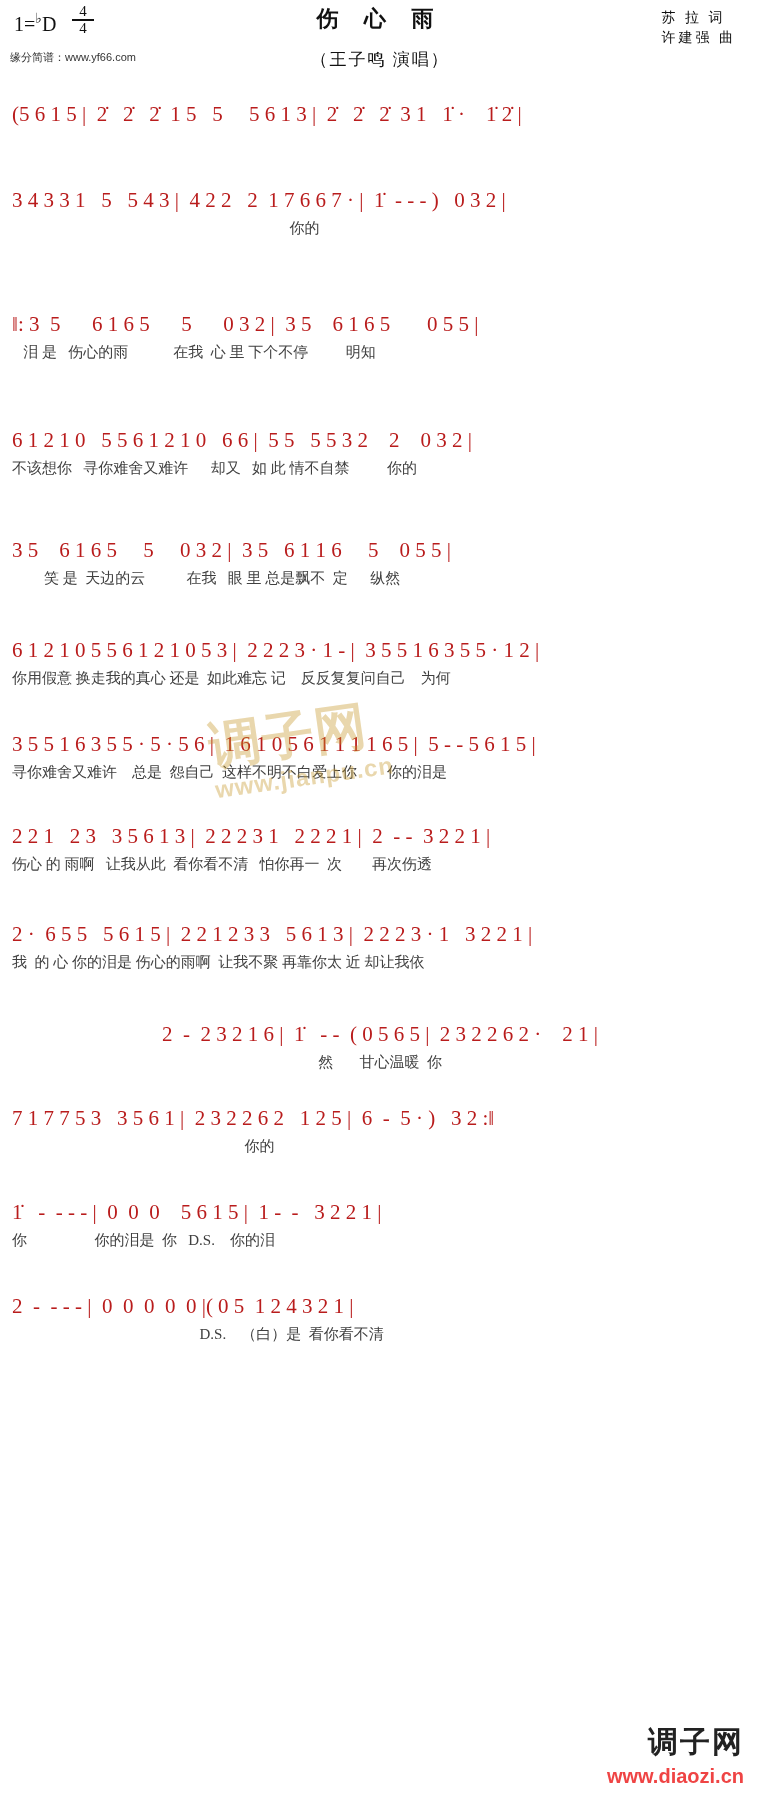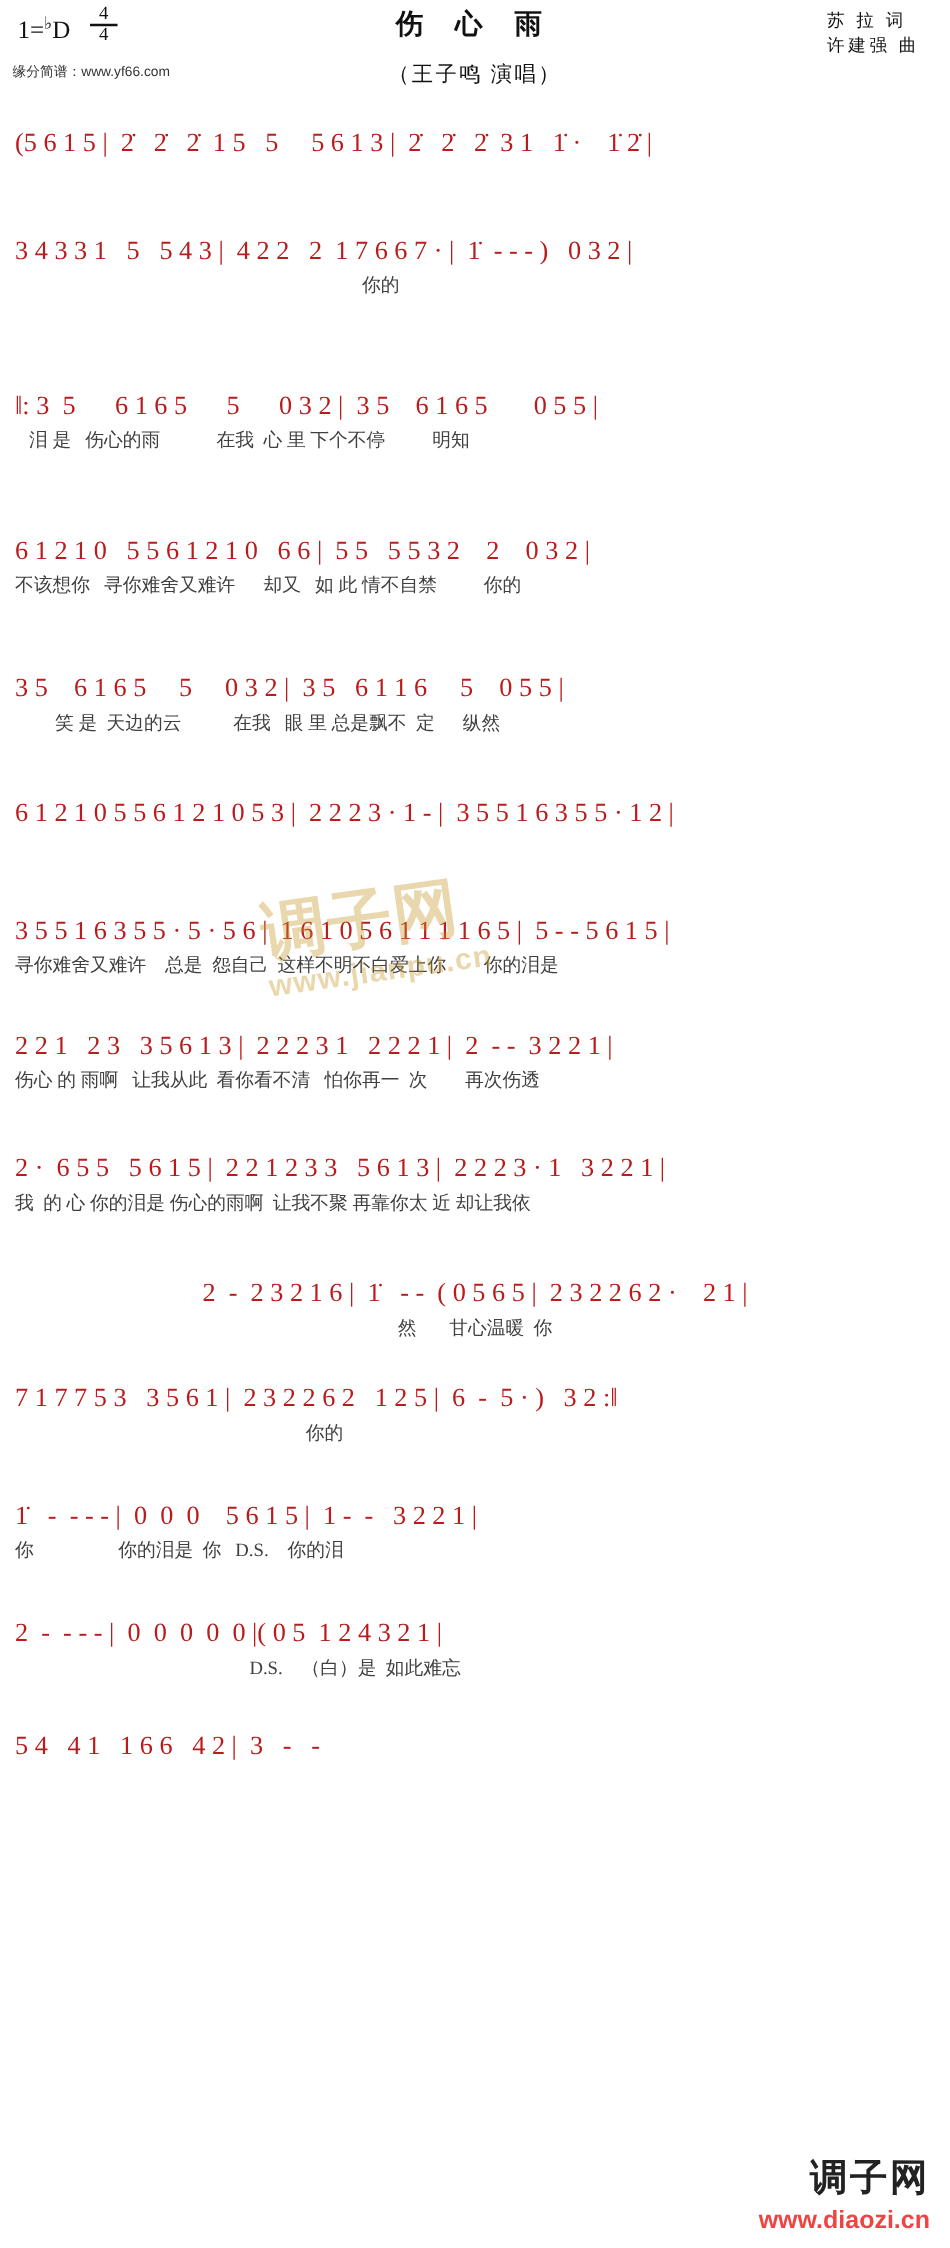--- a/index.html
+++ b/index.html
@@ -132,20 +132,21 @@
       <div class="lyr" style="padding-top:6px;">不该想你   寻你难舍又难许      却又   如 此 情不自禁          你的</div>
     </div>
 
     <div class="line" style="height:108px;">
       <div class="nrow" style="padding-top:40px;">3 5    6 1 6 5     5     0 3 2 |  3 5   6 1 1 6     5    0 5 5 |</div>
       <div class="lyr" style="padding-top:6px;margin-left:32px;">笑 是  天边的云           在我   眼 里 总是飘不  定      纵然</div>
     </div>
 
     <div class="line" style="height:98px;">
       <div class="nrow" style="padding-top:32px;">6 1 2 1 0 5 5 6 1 2 1 0 5 3 |  2 2 2 3 · 1 - |  3 5 5 1 6 3 5 5 · 1 2 |</div>
+      <div class="lyr" style="padding-top:6px;">你用假意 换走我的真心 还是  如此难忘 记    反反复复问自己    为何</div>
     </div>
 
     <div class="line" style="height:94px;">
       <div class="nrow" style="padding-top:28px;">3 5 5 1 6 3 5 5 · 5 · 5 6 |  1 6 1 0 5 6 1 1 1 1 6 5 |  5 - - 5 6 1 5 |</div>
       <div class="lyr" style="padding-top:6px;">寻你难舍又难许    总是  怨自己  这样不明不白爱上你        你的泪是</div>
     </div>
 
     <div class="line" style="height:94px;">
       <div class="nrow" style="padding-top:26px;">2 2 1   2 3   3 5 6 1 3 |  2 2 2 3 1   2 2 2 1 |  2  - -  3 2 2 1 |</div>
       <div class="lyr" style="padding-top:6px;">伤心 的 雨啊   让我从此  看你看不清   怕你再一  次        再次伤透</div>
@@ -166,27 +167,23 @@
       <div class="lyr" style="padding-top:6px;">                                                              你的</div>
     </div>
 
     <div class="line" style="height:96px;">
       <div class="nrow" style="padding-top:30px;">1̇   -  - - - |  0  0  0    5 6 1 5 |  1 -  -   3 2 2 1 |</div>
       <div class="lyr" style="padding-top:6px;">你                  你的泪是  你   D.S.    你的泪</div>
     </div>
 
     <div class="line" style="height:92px;">
       <div class="nrow" style="padding-top:28px;">2  -  - - - |  0  0  0  0  0 |( 0 5  1 2 4 3 2 1 |</div>
-      <div class="lyr" style="padding-top:6px;padding-left:150px;">          D.S.    （白）是  如此难忘</div>
+      <div class="lyr" style="padding-top:6px;padding-left:150px;">          D.S.    （白）是  看你看不清</div>
     </div>
 
-    <div class="line" style="height:70px;">
-      <div class="nrow" style="padding-top:26px;">5 4   4 1   1 6 6   4 2 |  3   -   -</div>
-      <div class="lyr"></div>
-    </div>
 
   </div>
 
   <div class="wm">
     <span>调子网</span>
     <small>www.jianpu.cn</small>
   </div>
 
   <div class="logo">
     <div class="cn">调子网</div>

